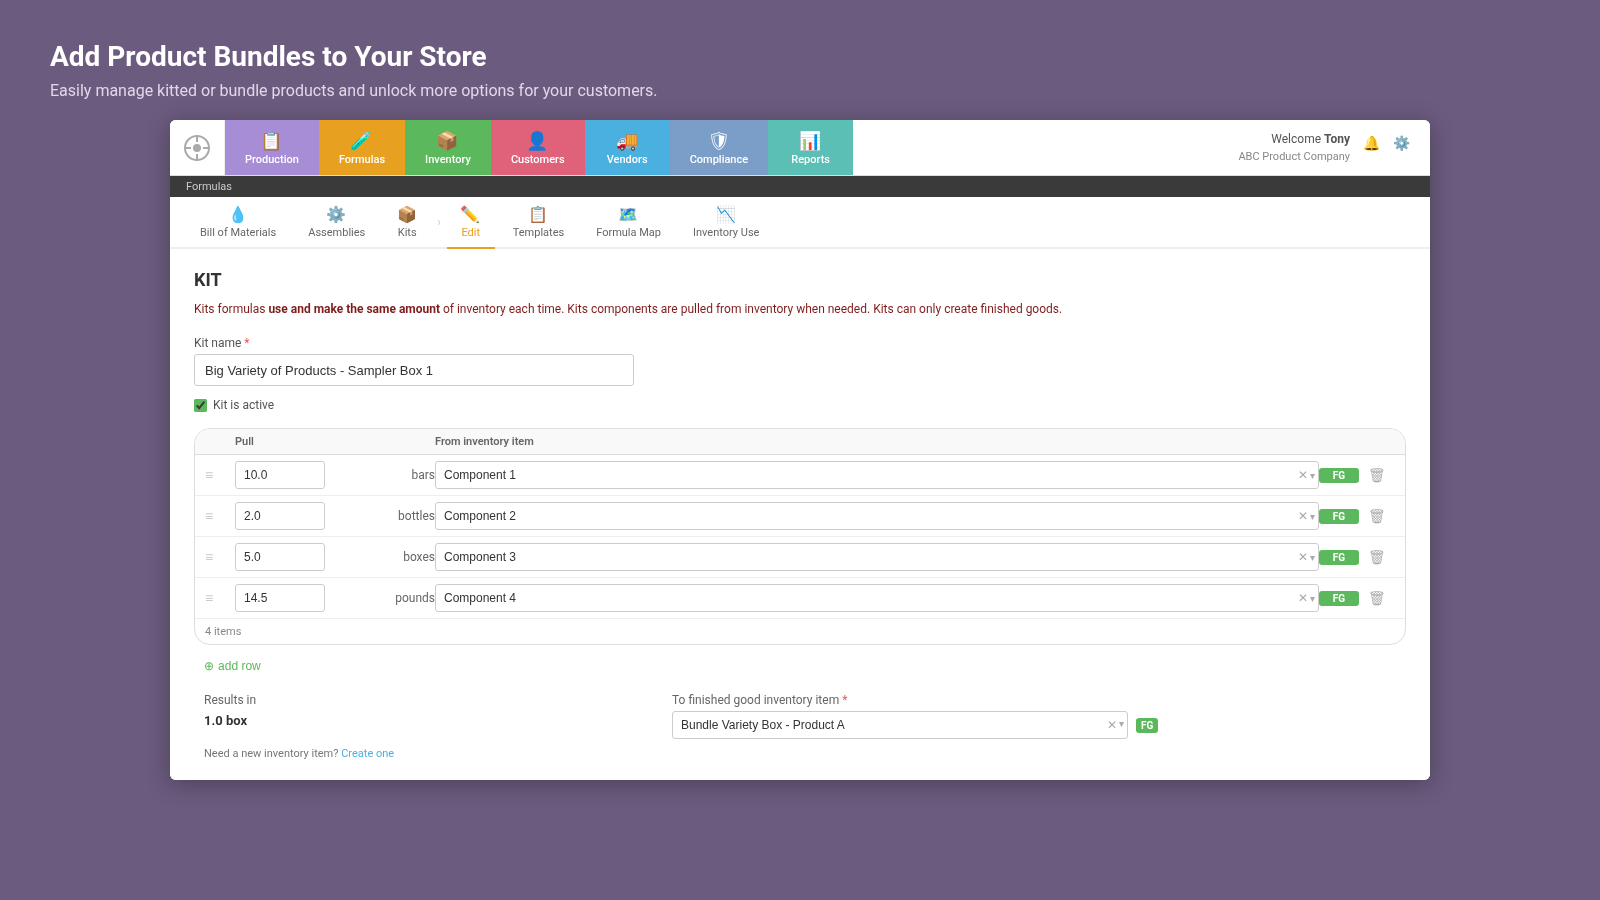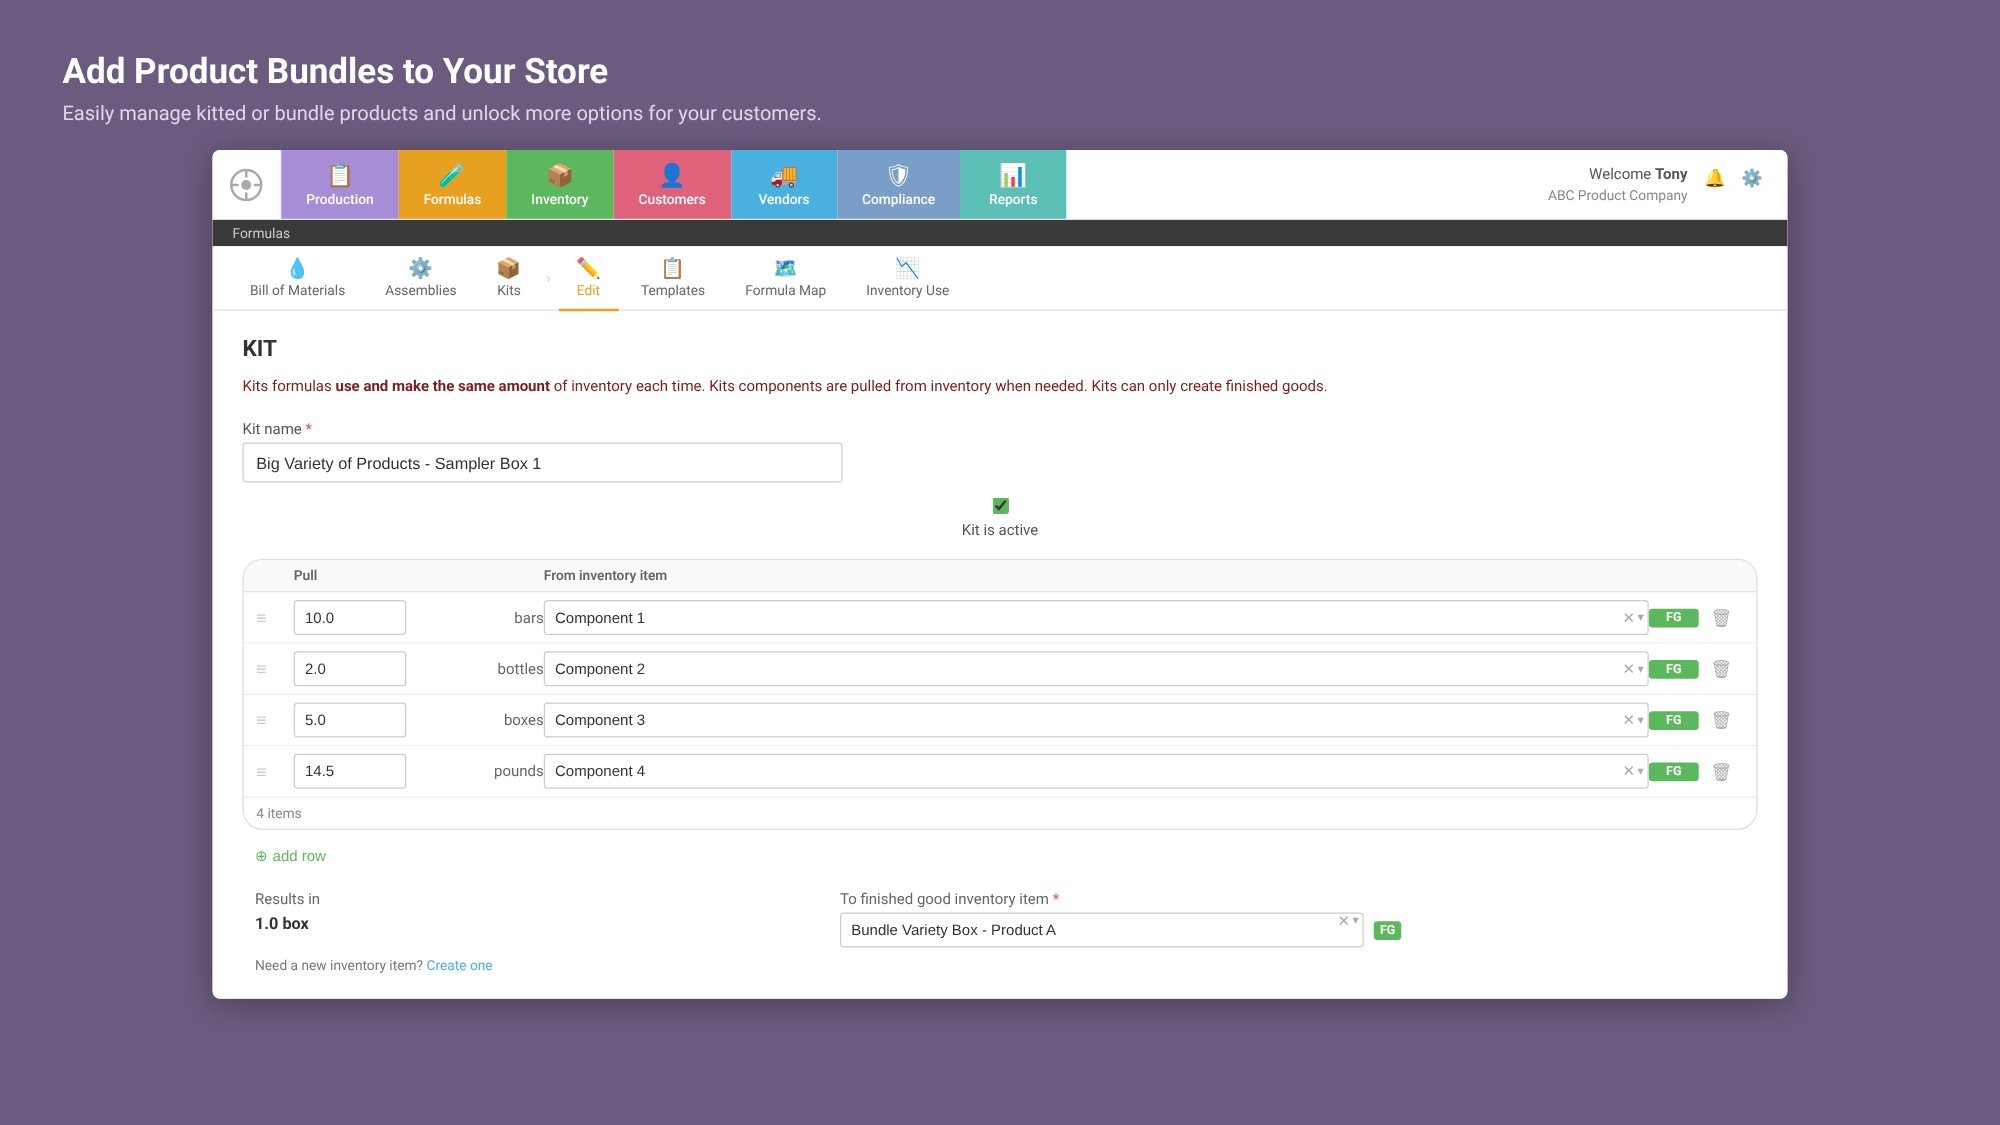--- a/index.html
+++ b/index.html
@@ -165,36 +165,35 @@
     .form-group { margin-bottom: 12px; }
     .form-label {
       font-size: 12px;
       color: #555;
       margin-bottom: 4px;
       display: block;
     }
     .form-label .required { color: #e55; }
 
     .form-input {
-      width: 480px;
+      width: 440px;
       height: 32px;
       border: 1px solid #ccc;
       border-radius: 3px;
       padding: 0 10px;
       font-size: 13px;
       color: #333;
       outline: none;
     }
 
     .checkbox-row {
       display: flex;
       align-items: center;
       gap: 6px;
       margin-bottom: 16px;
-      flex-direction: column;
     }
     .checkbox-row input[type="checkbox"] { accent-color: #5cb85c; }
     .checkbox-label { font-size: 12px; color: #555; }
 
     
     .items-table {
       border: 1px solid #ddd;
       border-radius: 16px;
       overflow: hidden;
       margin-bottom: 10px;
@@ -303,22 +302,22 @@
     }
     .results-value {
       font-size: 13px;
       font-weight: 700;
       color: #333;
       margin-bottom: 10px;
     }
     .results-select-wrapper {
       position: relative;
       display: flex;
-      align-items: flex-start;
-      width: 419px;
+      align-items: center;
+      width: 456px;
     }
     .results-select {
       width: 100%;
       height: 28px;
       border: 1px solid #ccc;
       border-radius: 3px;
       padding: 0 30px 0 8px;
       font-size: 12px;
       color: #333;
       appearance: none;

